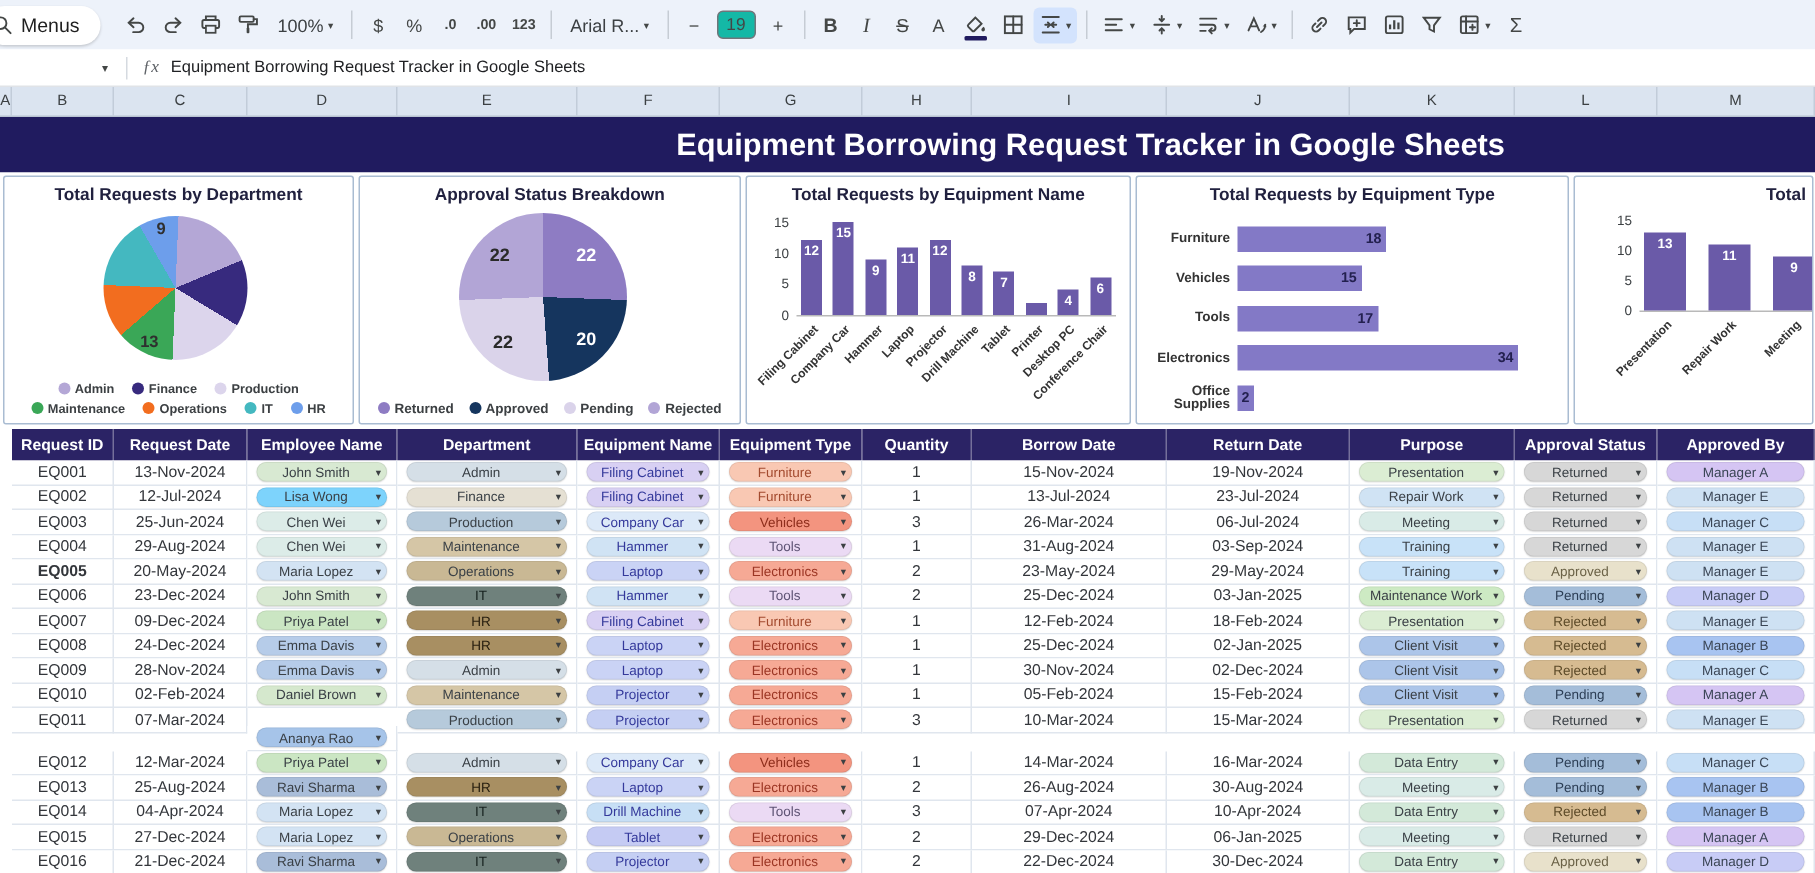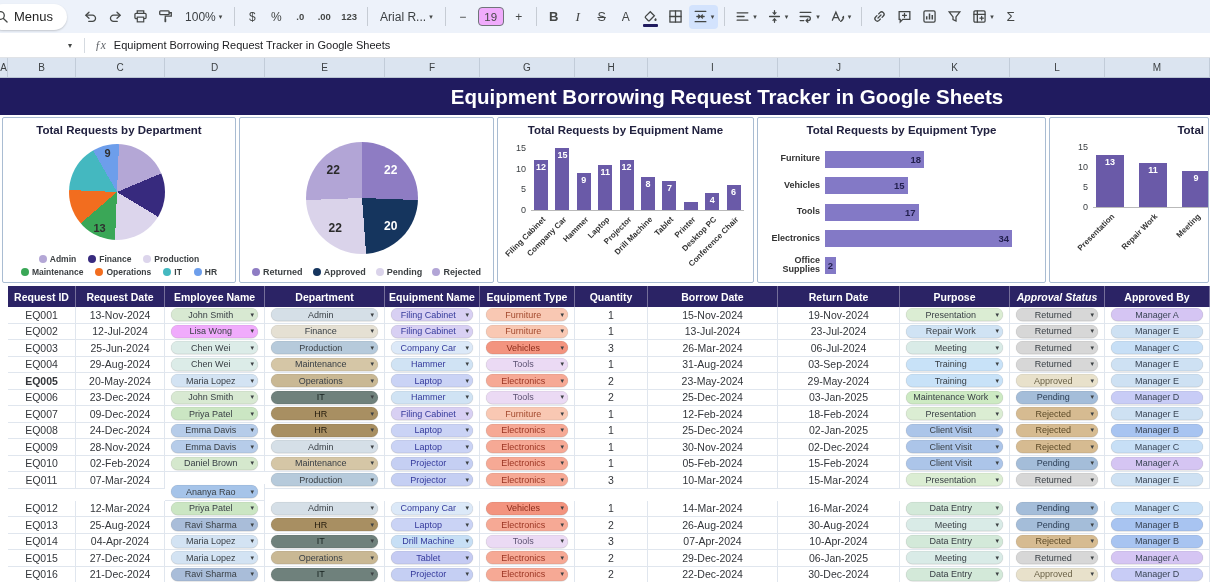--- a/index.html
+++ b/index.html
@@ -10,21 +10,21 @@
 .tb-item{position:relative;height:24px;min-width:22px;padding:0 4px;display:flex;align-items:center;justify-content:center;border-radius:4px;color:#444746;gap:2px}
 .tb-item svg{width:15px;height:15px;display:block}
 .menus-pill{background:#fff;border-radius:14px;height:26px;padding:0 14px 0 4px;margin-left:-16px;margin-right:10px;box-shadow:0 1px 2px rgba(0,0,0,.18);font-size:13px;color:#1f1f1f;gap:5px}
 .g{font-size:12px;color:#444746}
 .gb{font-weight:bold;font-size:13px}
 .gi{font-style:italic;font-family:"Liberation Serif",serif;font-size:13.5px}
 .gs{text-decoration:line-through;font-size:12.5px}
 .gf{font-size:13.5px}
 .gsm{font-size:9.5px;font-weight:bold}
 .tb-text{font-size:12px;color:#3c4043;padding:0 6px;white-space:nowrap}
-.size-box{width:26px;height:19px;border:1px solid #70757a;border-radius:4px;background:#f0abfc;font-size:11.5px;justify-content:center;margin:0 2px}
+.size-box{width:26px;height:19px;border:1px solid #70757a;border-radius:4px;background:#14b8a6;font-size:11.5px;justify-content:center;margin:0 2px}
 .tb-dd{font-size:7px;color:#444746;margin-left:1px}
 .tb-divider{width:1px;height:19px;background:#c6ccd4;margin:0 4px;flex:none}
 .tb-item.active{background:#d3e3fd}
 .color-bar{position:absolute;bottom:2px;left:4px;right:4px;height:3px;background:#201b5f;border-radius:1px}
 
 .formula-bar{height:25px;background:#fff;border-bottom:1px solid #e0e3e7;display:flex;align-items:center;font-size:11px;color:#202124}
 .name-box{width:78px;height:100%;display:flex;align-items:center;justify-content:flex-end;padding-right:6px}
 .nb-dd{font-size:8px;color:#444746}
 .fb-sep{width:1px;height:15px;background:#d5dae0;margin:0 6px}
 .fx{font-style:italic;font-family:"Liberation Serif",serif;color:#5f6368;font-size:11.5px;margin:0 8px 0 4px}
@@ -348,20 +348,21 @@
               <span>IT</span>
             </span>
             <span class="legend-item">
               <i class="dot" style="background: rgb(109, 158, 235);"></i>
               <span>HR</span>
             </span>
           </div>
         </div>
       </div>
     <div class="chart-card c2">
+        <div class="chart-title">Approval Status Breakdown</div>
         <div class="pie-box" style="background: conic-gradient(rgb(142, 124, 195) 0deg, rgb(142, 124, 195) 92.093deg, rgb(21, 53, 94) 92.093deg, rgb(21, 53, 94) 175.814deg, rgb(218, 211, 234) 175.814deg, rgb(218, 211, 234) 267.907deg, rgb(178, 165, 214) 267.907deg, rgb(178, 165, 214) 360deg);">
           <span class="pie-label" style="color: rgb(255, 255, 255); left: 84.7961px; top: 28.237px;">22</span>
           <span class="pie-label" style="color: rgb(255, 255, 255); left: 84.7961px; top: 83.763px;">20</span>
           <span class="pie-label" style="color: rgb(42, 42, 42); left: 29.3072px; top: 85.7909px;">22</span>
           <span class="pie-label" style="color: rgb(42, 42, 42); left: 27.2039px; top: 28.237px;">22</span>
         </div>
         <div class="legend pie-legend">
           <span class="legend-item">
             <i class="dot" style="background: rgb(142, 124, 195);"></i>
             <span>Returned</span>
@@ -486,21 +487,21 @@
         <div class="t-cell th" style="width: 68px;">Request ID</div>
         <div class="t-cell th" style="width: 89px;">Request Date</div>
         <div class="t-cell th" style="width: 100px;">Employee Name</div>
         <div class="t-cell th" style="width: 120px;">Department</div>
         <div class="t-cell th" style="width: 95px;">Equipment Name</div>
         <div class="t-cell th" style="width: 95px;">Equipment Type</div>
         <div class="t-cell th" style="width: 73px;">Quantity</div>
         <div class="t-cell th" style="width: 130px;">Borrow Date</div>
         <div class="t-cell th" style="width: 122px;">Return Date</div>
         <div class="t-cell th" style="width: 110px;">Purpose</div>
-        <div class="t-cell th" style="width: 95px; font-style: italic;">Approval Status</div>
+        <div class="t-cell th" style="width: 95px;">Approval Status</div>
         <div class="t-cell th" style="width: 105px;">Approved By</div>
       </div>
       <div class="t-row">
         <div class="t-cell" style="width: 68px;">EQ001</div>
         <div class="t-cell" style="width: 89px;">13-Nov-2024</div>
         <div class="t-cell" style="width: 100px;">
           <div class="pill" style="background: rgb(216, 233, 210); color: rgb(58, 64, 70);">
             <span class="pill-label">John Smith</span>
             <span class="pill-arrow">▾</span>
           </div>
@@ -541,21 +542,21 @@
         <div class="t-cell" style="width: 105px;">
           <div class="pill" style="background: rgb(213, 197, 243); color: rgb(58, 69, 85);">
             <span class="pill-label">Manager A</span>
           </div>
         </div>
       </div>
       <div class="t-row">
         <div class="t-cell" style="width: 68px;">EQ002</div>
         <div class="t-cell" style="width: 89px;">12-Jul-2024</div>
         <div class="t-cell" style="width: 100px;">
-          <div class="pill" style="background: #f0abfc; color: rgb(58, 64, 70);">
+          <div class="pill" style="background: #7dd3fc; color: rgb(58, 64, 70);">
             <span class="pill-label">Lisa Wong</span>
             <span class="pill-arrow">▾</span>
           </div>
         </div>
         <div class="t-cell" style="width: 120px;">
           <div class="pill" style="background: rgb(229, 224, 211); color: rgb(58, 64, 70);">
             <span class="pill-label">Finance</span>
             <span class="pill-arrow">▾</span>
           </div>
         </div>

